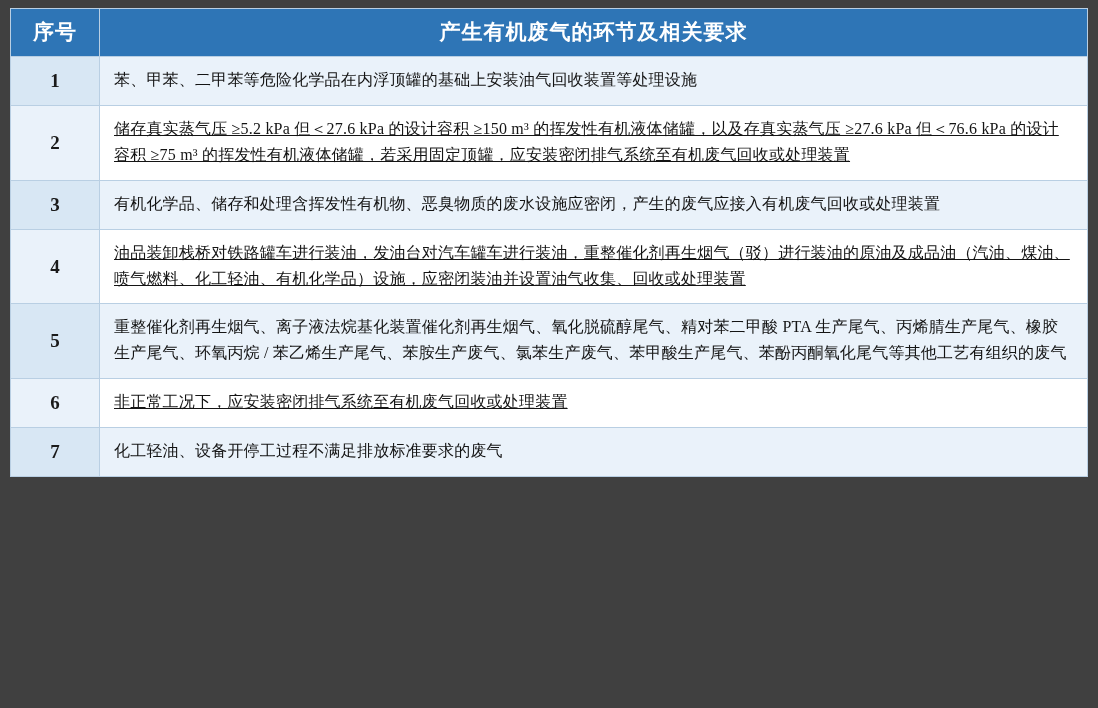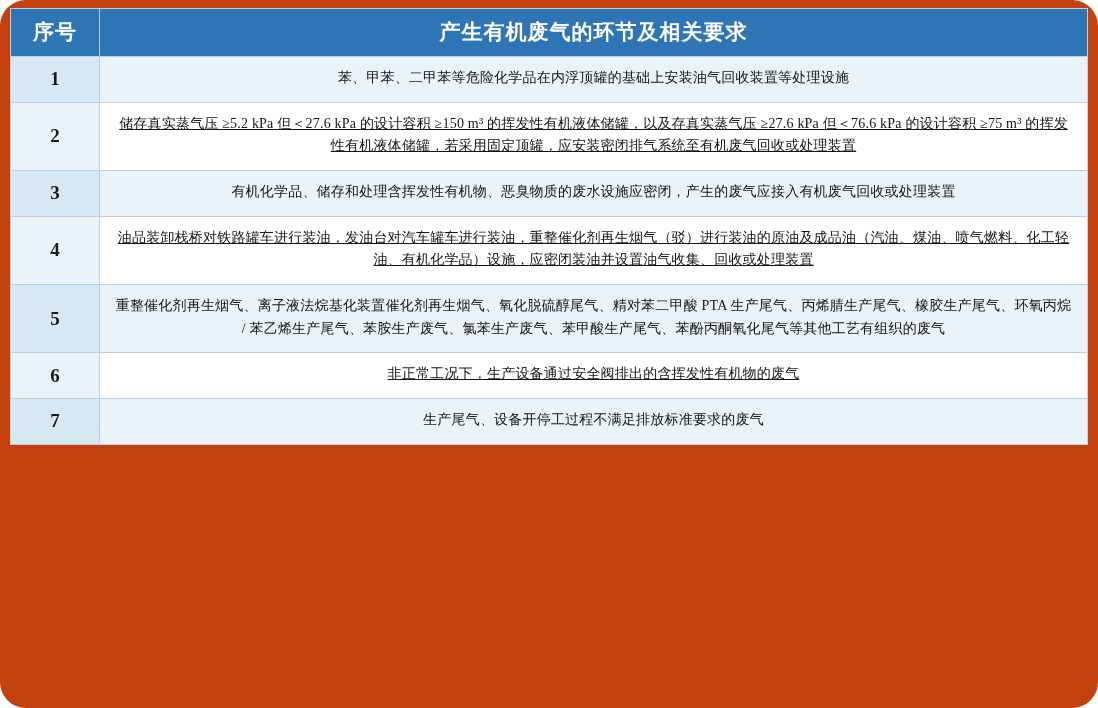--- a/index.html
+++ b/index.html
@@ -10,22 +10,21 @@
     width: 1098px;
     height: 708px;
     background: #ffffff;
     font-family: "Liberation Serif", "DejaVu Serif", serif;
   }
   .table-wrap {
     width: 1098px;
     height: 708px;
     box-sizing: border-box;
     padding: 8px 10px 8px 10px;
-    background: #c2410c;
-    border-radius: 26px;
+    background: #404040;
   }
   table.vo-table {
     width: 1078px;
     border-collapse: collapse;
     table-layout: fixed;
     border: 1px solid #9cb6d0;
   }
   table.vo-table th, table.vo-table td {
     border: 1px solid #b9cfe3;
     vertical-align: middle;
@@ -44,25 +43,24 @@
   }
   td.cell-no {
     text-align: center;
     font-weight: bold;
     font-size: 19px;
     color: #1a1a1a;
     background: #dce9f5;
   }
   td.cell-txt {
     padding: 10px 14px 12px 14px;
-    font-size: 14px;
+    font-size: 16px;
     line-height: 1.62;
     color: #141414;
     letter-spacing: 0.2px;
-    text-align: center;
   }
   tr.row-odd td.cell-txt { background: #eaf2fa; }
   tr.row-even td.cell-txt { background: #ffffff; text-decoration: underline; }
   tr.row-odd td.cell-no { background: #d8e7f4; }
   tr.row-even td.cell-no { background: #eaf2fa; }
 </style>
 </head>
 <body>
 
 <div class="table-wrap">
@@ -89,21 +87,21 @@
       <tr class="row-even">
         <td class="cell-no">4</td>
         <td class="cell-txt">油品装卸栈桥对铁路罐车进行装油，发油台对汽车罐车进行装油，重整催化剂再生烟气（驳）进行装油的原油及成品油（汽油、煤油、喷气燃料、化工轻油、有机化学品）设施，应密闭装油并设置油气收集、回收或处理装置</td>
       </tr>
       <tr class="row-odd">
         <td class="cell-no">5</td>
         <td class="cell-txt">重整催化剂再生烟气、离子液法烷基化装置催化剂再生烟气、氧化脱硫醇尾气、精对苯二甲酸 PTA 生产尾气、丙烯腈生产尾气、橡胶生产尾气、环氧丙烷 / 苯乙烯生产尾气、苯胺生产废气、氯苯生产废气、苯甲酸生产尾气、苯酚丙酮氧化尾气等其他工艺有组织的废气</td>
       </tr>
       <tr class="row-even">
         <td class="cell-no">6</td>
-        <td class="cell-txt">非正常工况下，生产设备通过安全阀排出的含挥发性有机物的废气</td>
+        <td class="cell-txt">非正常工况下，应安装密闭排气系统至有机废气回收或处理装置</td>
       </tr>
       <tr class="row-odd">
         <td class="cell-no">7</td>
-        <td class="cell-txt">生产尾气、设备开停工过程不满足排放标准要求的废气</td>
+        <td class="cell-txt">化工轻油、设备开停工过程不满足排放标准要求的废气</td>
       </tr>
     </tbody>
   </table>
 </div>
 
 </body></html>

